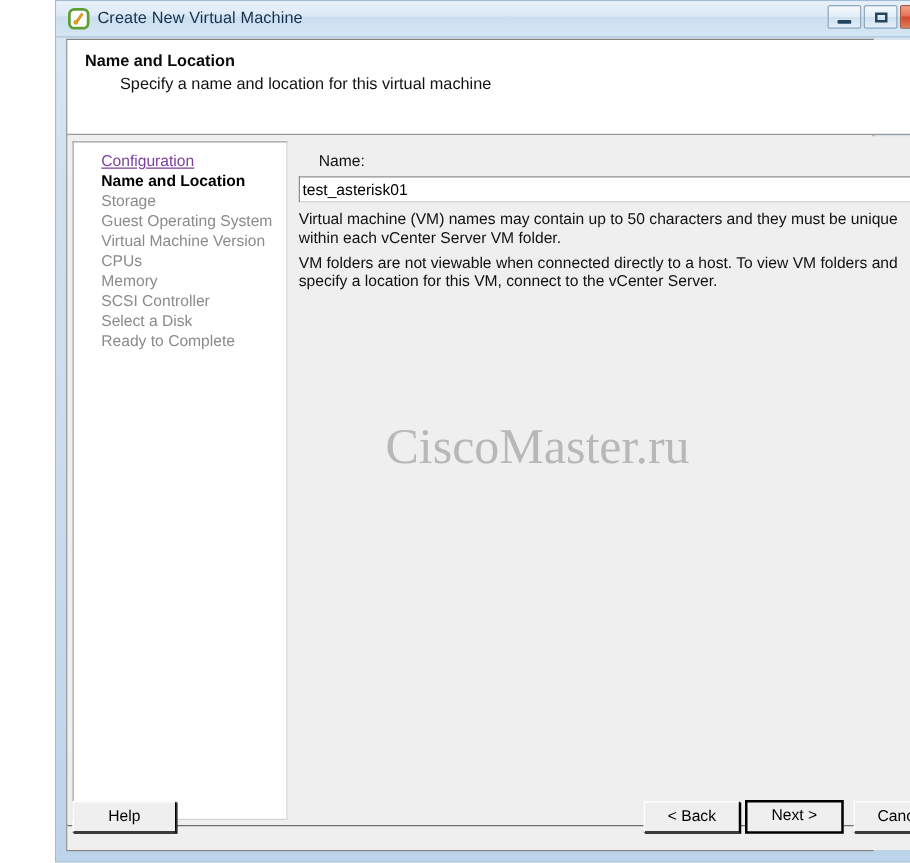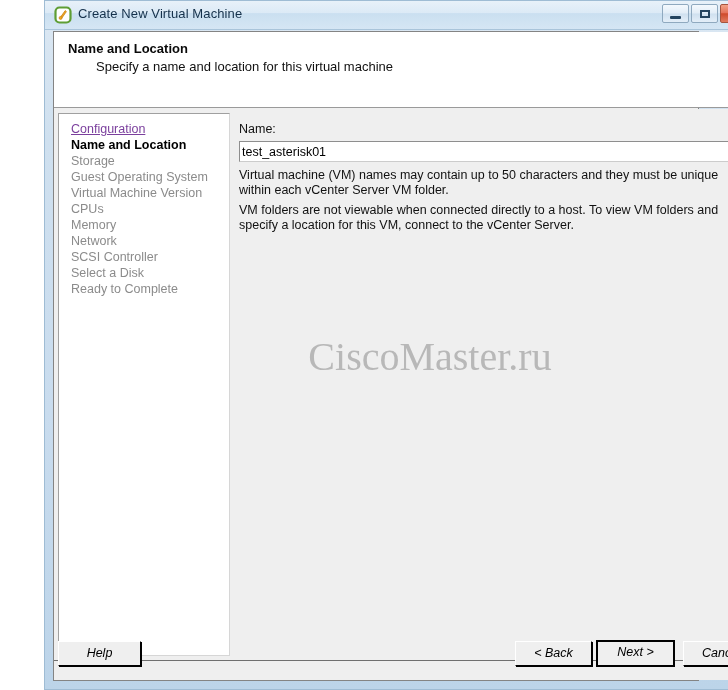--- a/index.html
+++ b/index.html
@@ -138,21 +138,21 @@
     width: 172px; height: 543px;
     background: #ffffff;
     border: 1px solid #a0a0a0;
     border-right-color: #d6d6d6;
     border-bottom-color: #d6d6d6;
     box-sizing: border-box;
     overflow: hidden;
   }
   .nav-item {
     position: relative;
-    padding: 0 0 0 12px;
+    padding: 0 0 0 22px;
     font-size: 12.5px;
     line-height: 16px;
     height: 16px;
     color: #8b8b8b;
     white-space: nowrap;
     cursor: default;
   }
   .nav-list { margin-top: 7px; }
   .nav-item.link {
     color: #7b3f9d;
@@ -164,21 +164,21 @@
   }
 
   
   #main {
     position: absolute;
     left: 182px; top: 4px;
     width: 522px; height: 543px;
   }
   #name-label {
     position: absolute;
-    left: 3px; top: 9px;
+    left: 19px; top: 9px;
     font-size: 12.5px;
     color: #111111;
   }
   #name-input {
     position: absolute;
     left: 3px; top: 28px;
     width: 512px; height: 21px;
     box-sizing: border-box;
     background: #ffffff;
     border: 1px solid #8e8e8e;
@@ -232,21 +232,20 @@
     border: 1px solid #000000;
     border-top-color: #ffffff;
     border-left-color: #ffffff;
     box-shadow: 1px 1px 0 #000000;
     font-family: "Liberation Sans", sans-serif;
     font-size: 12.5px;
     color: #000000;
     text-align: center;
     line-height: 23px;
     cursor: default;
-    font-style: italic;
   }
   .btn.default {
     border: 2px solid #000000;
     line-height: 21px;
     box-shadow: none;
   }
   #btn-help   { left: 13px;  top: 640px; width: 83px; }
   #btn-back   { left: 470px; top: 640px; width: 77px; }
   #btn-next   { left: 551px; top: 639px; width: 79px; height: 27px; }
   #btn-cancel { left: 638px; top: 640px; width: 77px; }
@@ -312,23 +311,20 @@
             <span>Guest Operating System</span>
           </div>
           <div class="nav-item">
             <span>Virtual Machine Version</span>
           </div>
           <div class="nav-item">
             <span>CPUs</span>
           </div>
           <div class="nav-item">
             <span>Memory</span>
-          </div>
-          <div class="nav-item">
-            <span>Network</span>
           </div>
           <div class="nav-item">
             <span>SCSI Controller</span>
           </div>
           <div class="nav-item">
             <span>Select a Disk</span>
           </div>
           <div class="nav-item">
             <span>Ready to Complete</span>
           </div>

